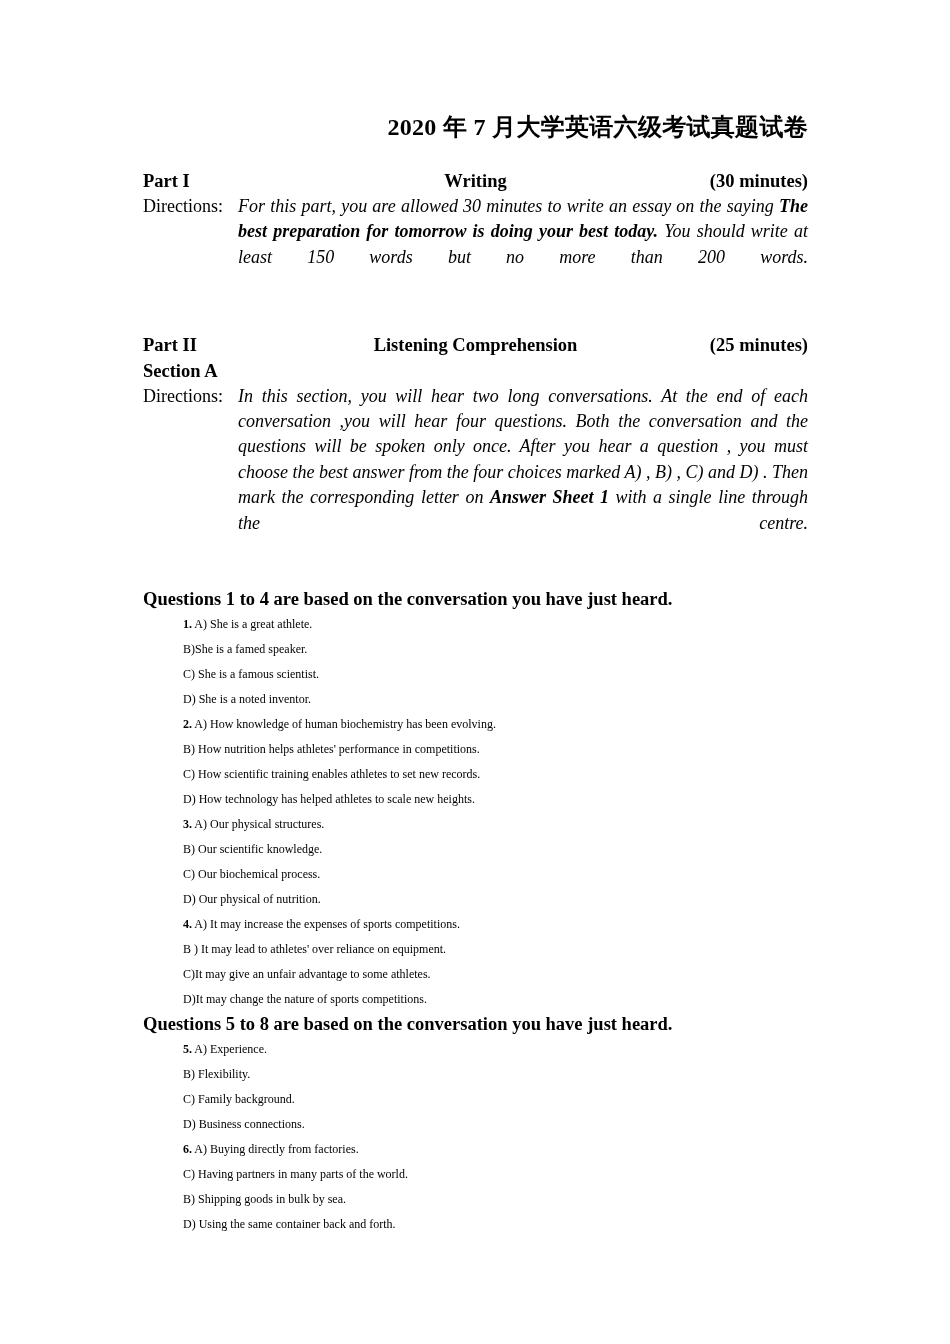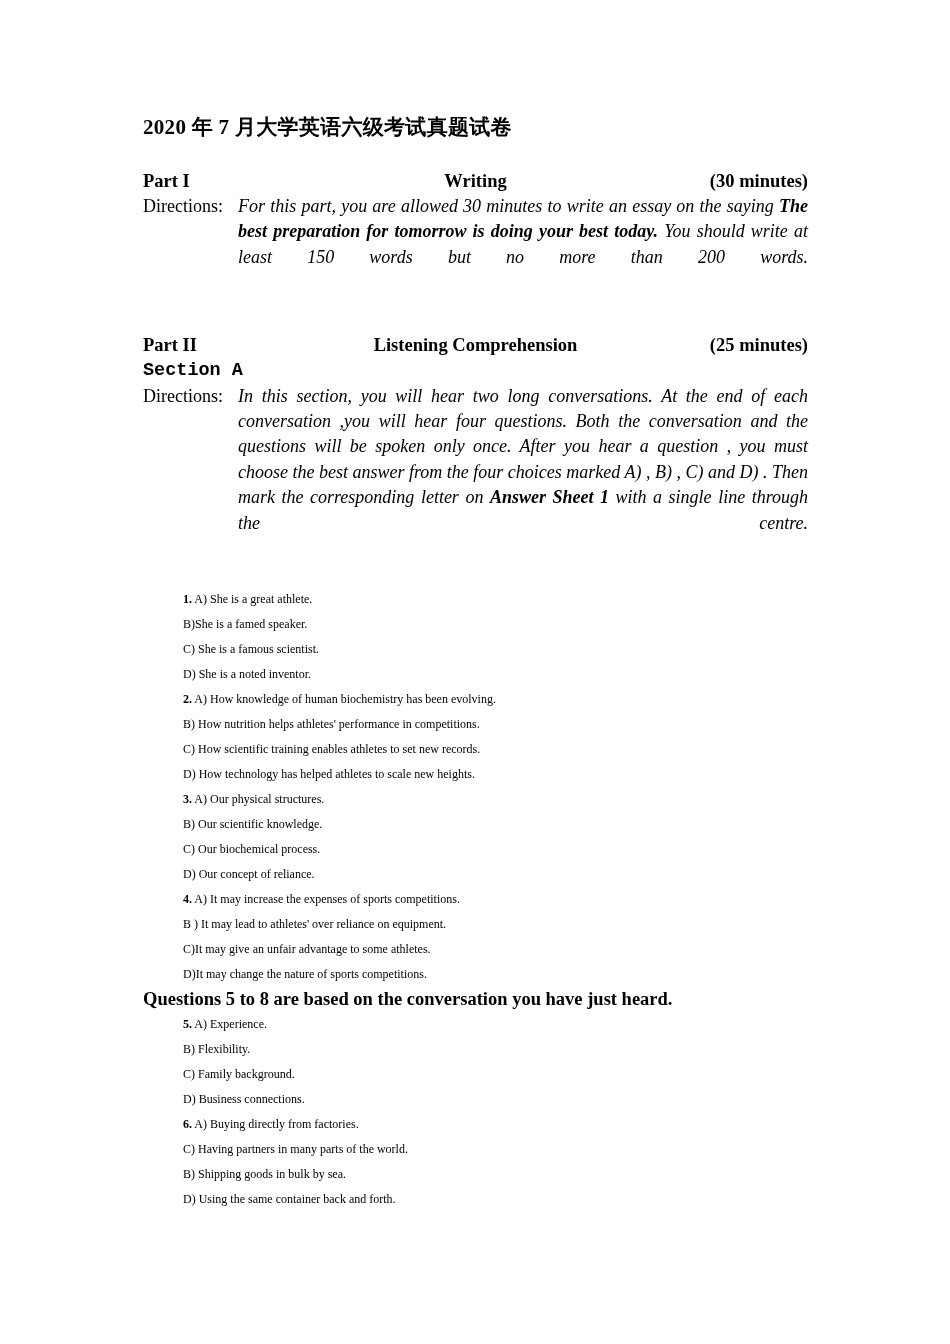--- a/index.html
+++ b/index.html
@@ -34,22 +34,22 @@
     top: 0;
     width: 665px;
   }
 
   
   .doc-title {
     position: absolute;
     left: 0;
     top: 114px;
     width: 665px;
-    text-align: left;
-    font-size: 21px;
+    text-align: right;
+    font-size: 24px;
     font-weight: bold;
     letter-spacing: 0.3px;
     line-height: 26px;
     white-space: nowrap;
   }
 
   
   .part-row {
     position: relative;
     width: 665px;
@@ -77,21 +77,20 @@
     right: 0;
     top: 0;
     white-space: nowrap;
   }
 
   .section-label {
     font-size: 18.5px;
     font-weight: bold;
     line-height: 26px;
     white-space: nowrap;
-    font-family: Liberation Mono, monospace;
   }
 
   
   .directions {
     position: relative;
     width: 665px;
     font-size: 18px;
     line-height: 25.4px;
     font-style: italic;
     text-align: justify;
@@ -183,33 +182,34 @@
     <div class="section-label">Section A</div>
 
     <div class="directions">
       <span class="dir-label">Directions:</span>
       <span class="dir-body"><span>In this section, you will hear two long conversations. At the end of each conversation ,you will hear four questions. Both the conversation and the questions will be spoken only once. After you hear a question , you must choose the best answer from the four choices marked A) , B) , C) and D) . Then mark the corresponding letter on </span><b class="em-bold">Answer Sheet 1</b><span> with a single line through the centre.</span></span>
     </div>
 
     <div class="gap-md"></div>
 
     <div id="question-groups">
+        <div class="q-heading">Questions 1 to 4 are based on the conversation you have just heard.</div>
         <ul class="opt-list">
           <li class="opt"><span class="qnum">1.</span> <span>A) She is a great athlete.</span></li>
           <li class="opt"><span>B)She is a famed speaker.</span></li>
           <li class="opt"><span>C) She is a famous scientist.</span></li>
           <li class="opt"><span>D) She is a noted inventor.</span></li>
           <li class="opt"><span class="qnum">2.</span> <span>A) How knowledge of human biochemistry has been evolving.</span></li>
           <li class="opt"><span>B) How nutrition helps athletes' performance in competitions.</span></li>
           <li class="opt"><span>C) How scientific training enables athletes to set new records.</span></li>
           <li class="opt"><span>D) How technology has helped athletes to scale new heights.</span></li>
           <li class="opt"><span class="qnum">3.</span> <span>A) Our physical structures.</span></li>
           <li class="opt"><span>B) Our scientific knowledge.</span></li>
           <li class="opt"><span>C) Our biochemical process.</span></li>
-          <li class="opt"><span>D) Our concept of reliance.</span></li>
+          <li class="opt"><span>D) Our physical of nutrition.</span></li>
           <li class="opt"><span class="qnum">4.</span> <span>A) It may increase the expenses of sports competitions.</span></li>
           <li class="opt"><span>B ) It may lead to athletes' over reliance on equipment.</span></li>
           <li class="opt"><span>C)It may give an unfair advantage to some athletes.</span></li>
           <li class="opt"><span>D)It may change the nature of sports competitions.</span></li>
         </ul>
         <div class="q-heading">Questions 5 to 8 are based on the conversation you have just heard.</div>
         <ul class="opt-list">
           <li class="opt"><span class="qnum">5.</span> <span>A) Experience.</span></li>
           <li class="opt"><span>B) Flexibility.</span></li>
           <li class="opt"><span>C) Family background.</span></li>

